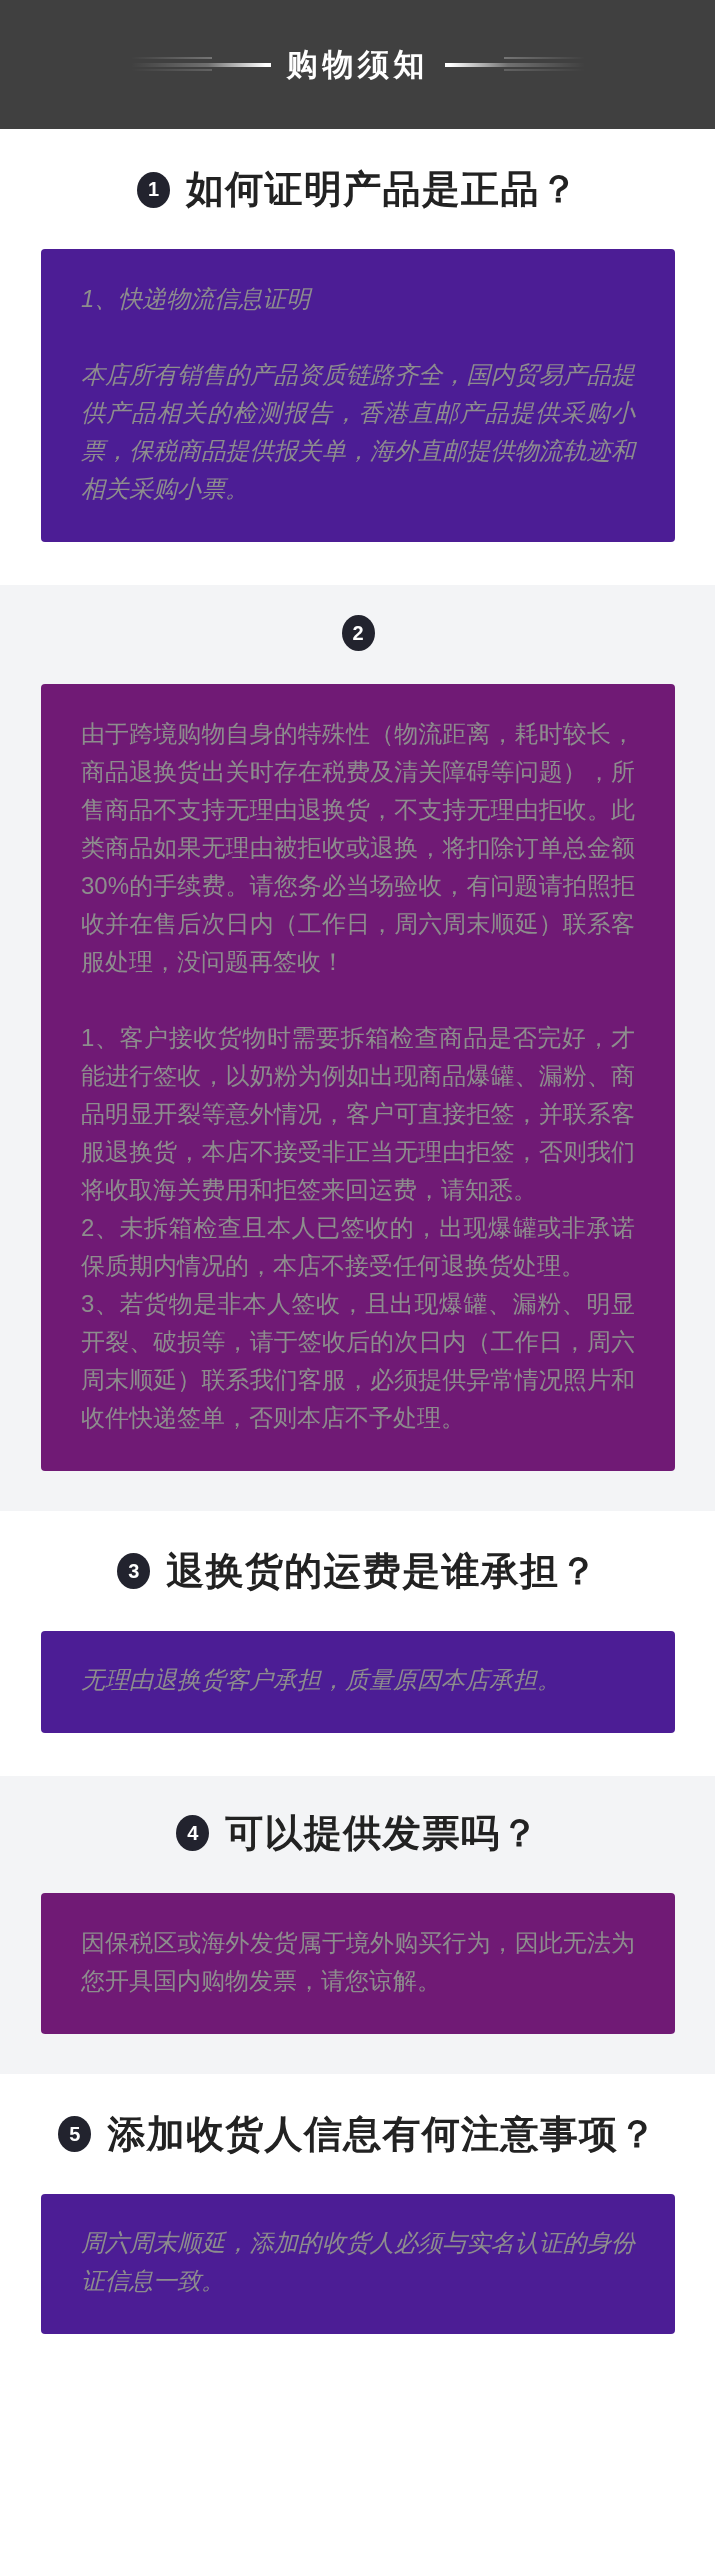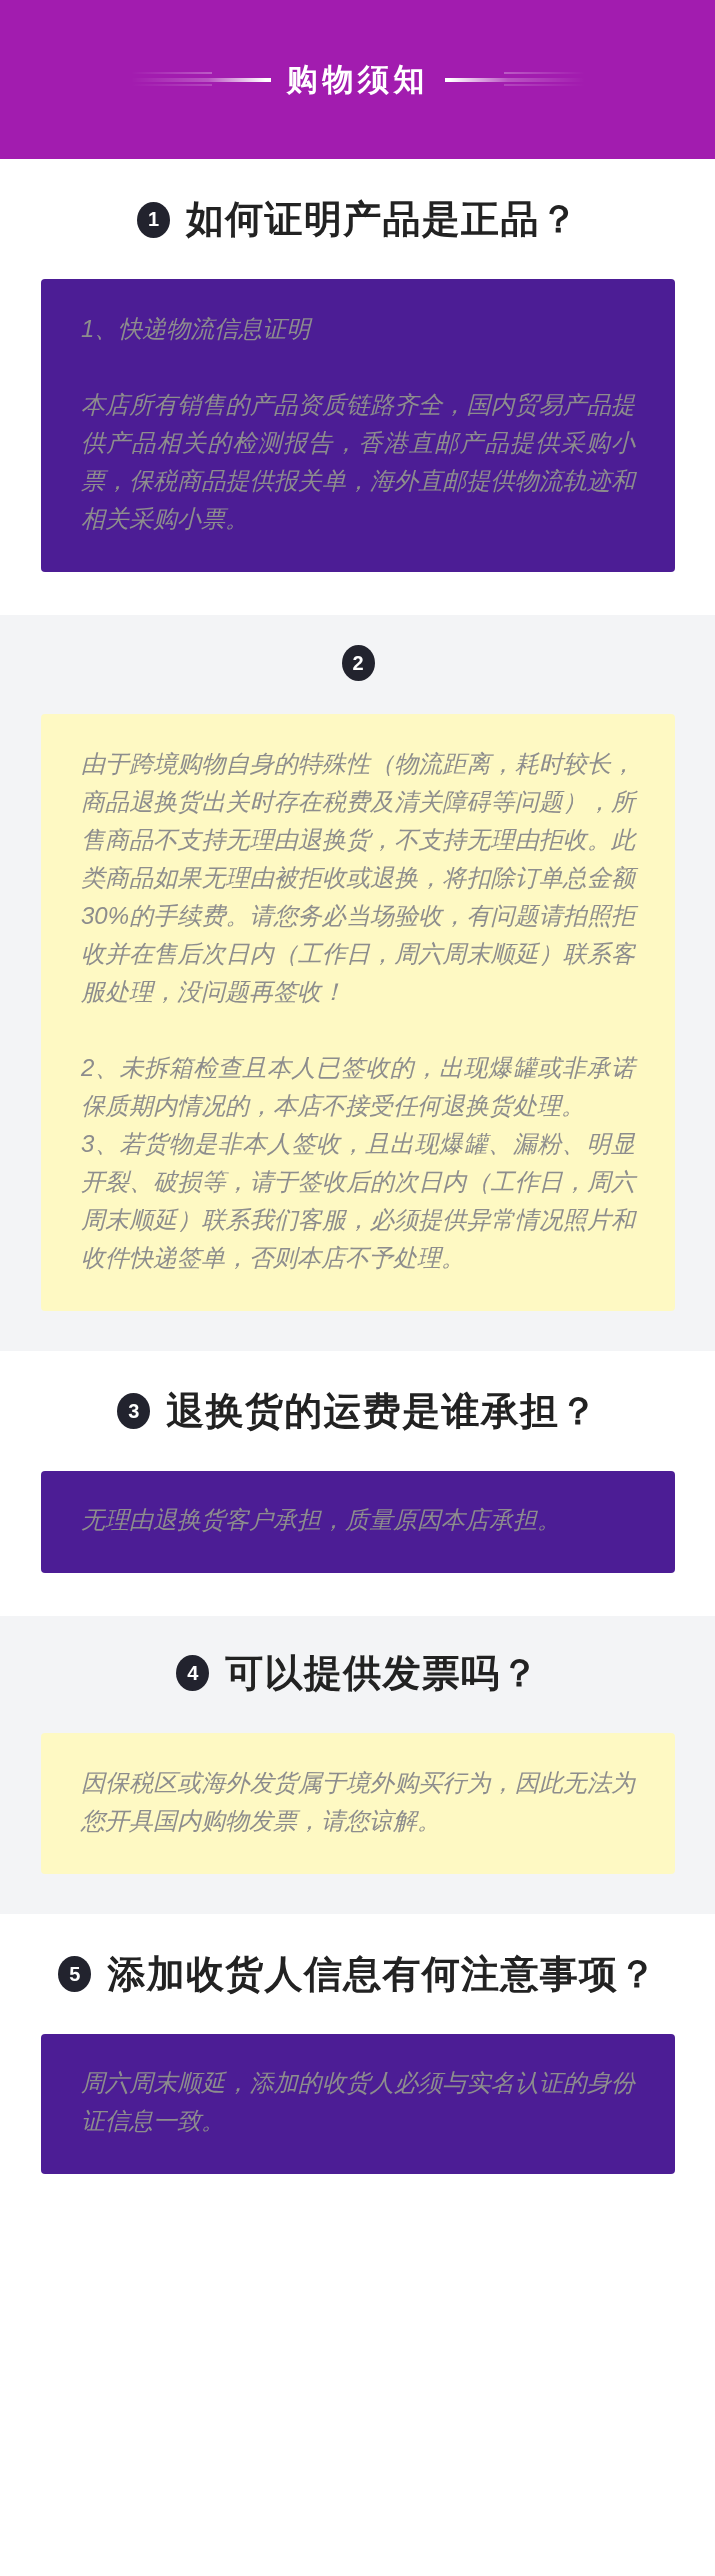--- a/index.html
+++ b/index.html
@@ -6,22 +6,22 @@
   body {
     width: 716px;
     min-height: 2576px;
     background: #ffffff;
     font-family: "Liberation Sans", "DejaVu Sans", sans-serif;
     -webkit-font-smoothing: antialiased;
   }
 
   
   .header {
-    height: 159px;
-    background: #a21caf;
+    height: 129px;
+    background: #404040;
     display: flex;
     align-items: center;
     justify-content: center;
     gap: 16px;
   }
   .header-title {
     margin: 0;
     color: #ffffff;
     font-size: 31px;
     font-weight: bold;
@@ -76,21 +76,21 @@
   .content-box {
     margin: 0 41px;
     border-radius: 4px;
     padding: 30.5px 40px 34px;
     font-size: 24px;
     line-height: 38px;
     color: #8d8d8d;
     text-align: justify;
   }
   .section-plain .content-box { background: #4c1d95; font-style: italic; }
-  .section-band  .content-box { background: #fef9c3; font-style: italic; }
+  .section-band  .content-box { background: #701a75; }
 
   .content-box p { margin: 0; }
   .para-gap { height: 38px; }
 </style>
 </head>
 <body>
 
 <header class="header">
   <div class="deco-line left">
     <div class="streak-top"></div>
@@ -122,20 +122,21 @@
 
   <section class="section-band">
     <div class="title-row">
       <span class="badge">
           <span class="badge-num">2</span>
         </span>
     </div>
     <div class="content-box">
         <p>由于跨境购物自身的特殊性（物流距离，耗时较长，商品退换货出关时存在税费及清关障碍等问题），所售商品不支持无理由退换货，不支持无理由拒收。此类商品如果无理由被拒收或退换，将扣除订单总金额30%的手续费。请您务必当场验收，有问题请拍照拒收并在售后次日内（工作日，周六周末顺延）联系客服处理，没问题再签收！</p>
         <div class="para-gap"></div>
+        <p>1、客户接收货物时需要拆箱检查商品是否完好，才能进行签收，以奶粉为例如出现商品爆罐、漏粉、商品明显开裂等意外情况，客户可直接拒签，并联系客服退换货，本店不接受非正当无理由拒签，否则我们将收取海关费用和拒签来回运费，请知悉。</p>
         <p>2、未拆箱检查且本人已签收的，出现爆罐或非承诺保质期内情况的，本店不接受任何退换货处理。</p>
         <p>3、若货物是非本人签收，且出现爆罐、漏粉、明显开裂、破损等，请于签收后的次日内（工作日，周六周末顺延）联系我们客服，必须提供异常情况照片和收件快递签单，否则本店不予处理。</p>
       </div>
   </section>
 
   <section class="section-plain">
     <div class="title-row">
       <span class="badge">
           <span class="badge-num">3</span>
         </span>

